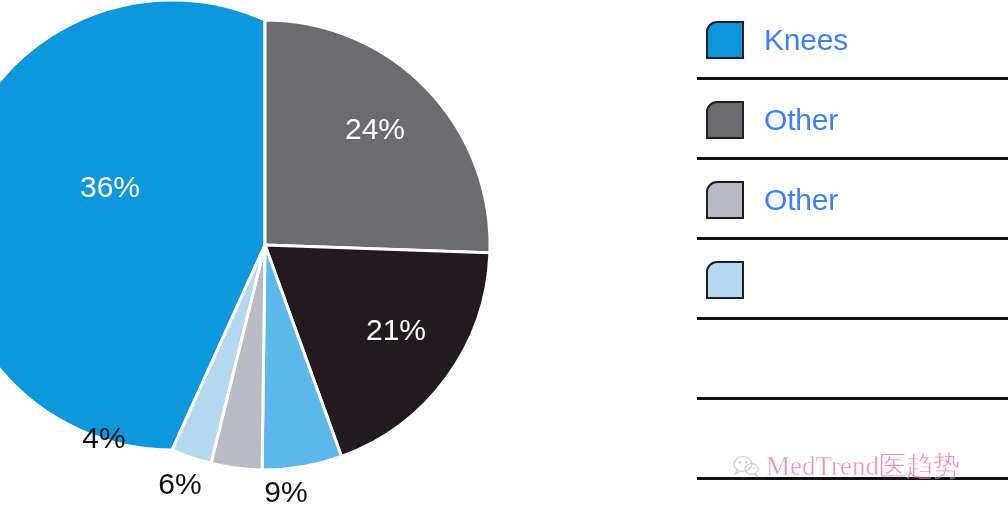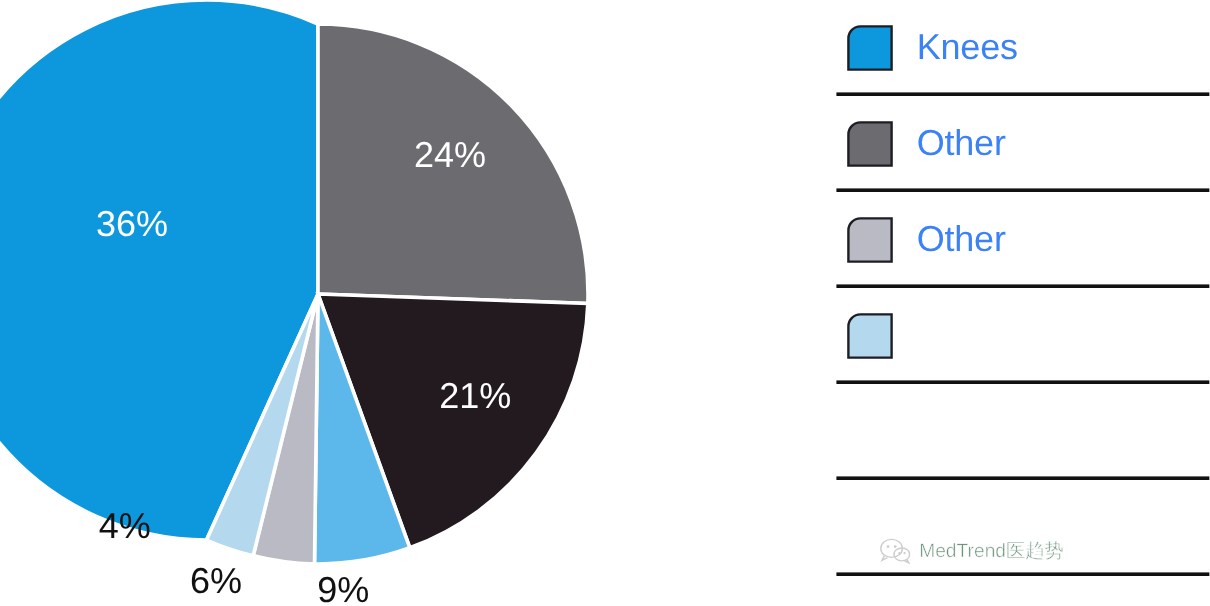--- a/index.html
+++ b/index.html
@@ -91,23 +91,23 @@
     position: absolute;
     left: 733px;
     top: 448px;
     display: flex;
     align-items: center;
     gap: 7px;
     opacity: 0.62;
     pointer-events: none;
   }
   #watermark .wm-text {
-    font-family: Liberation Sans, sans-serif;
-    font-size: 16px;
-    color: #14532d;
+    font-family: Liberation Serif, serif;
+    font-size: 27px;
+    color: #ec4899;
     -webkit-text-stroke: 0.4px #ffffff;
     white-space: nowrap;
   }
   #watermark .wm-logo {
     width: 26px;
     height: 22px;
   }
 </style>
 </head>
 <body>

